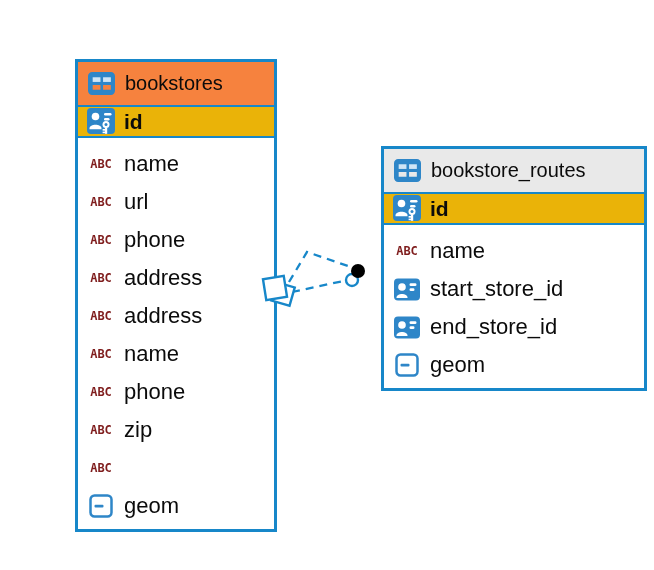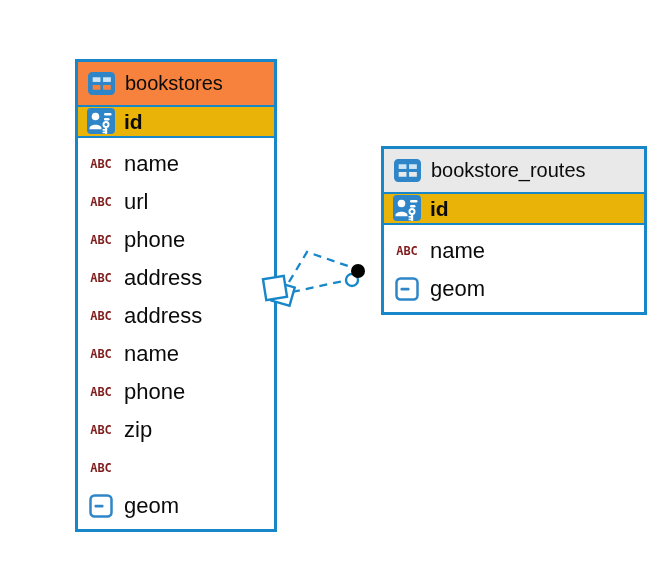--- a/index.html
+++ b/index.html
@@ -149,20 +149,44 @@
       <span class="pk-label">id</span>
     </div>
 
     <div class="tbl-body">
       <div class="col-row">
         <span class="icon-slot abc-glyph">ABC</span>
         <span class="col-label">name</span>
       </div>
       <div class="col-row">
         <span class="icon-slot">
+          <svg width="26" height="23" viewBox="0 0 26 22">
+            <rect x="0" y="0" width="26" height="22" rx="4" fill="#2E86C8"></rect>
+            <circle cx="8" cy="8.5" r="3.8" fill="#ffffff"></circle>
+            <path d="M2.5 19c0-4.8 11-4.8 11 0v0.5h-11z" fill="#ffffff"></path>
+            <rect x="15.5" y="4.8" width="7" height="2.8" rx="1.4" fill="#ffffff"></rect>
+            <rect x="15.5" y="9.8" width="5" height="2.8" rx="1.4" fill="#ffffff"></rect>
+          </svg>
+        </span>
+        <span class="col-label">start_store_id</span>
+      </div>
+      <div class="col-row">
+        <span class="icon-slot">
+          <svg width="26" height="23" viewBox="0 0 26 22">
+            <rect x="0" y="0" width="26" height="22" rx="4" fill="#2E86C8"></rect>
+            <circle cx="8" cy="8.5" r="3.8" fill="#ffffff"></circle>
+            <path d="M2.5 19c0-4.8 11-4.8 11 0v0.5h-11z" fill="#ffffff"></path>
+            <rect x="15.5" y="4.8" width="7" height="2.8" rx="1.4" fill="#ffffff"></rect>
+            <rect x="15.5" y="9.8" width="5" height="2.8" rx="1.4" fill="#ffffff"></rect>
+          </svg>
+        </span>
+        <span class="col-label">end_store_id</span>
+      </div>
+      <div class="col-row">
+        <span class="icon-slot">
           <svg width="24" height="24" viewBox="0 0 24 24">
             <rect x="1.5" y="1.5" width="21" height="21" rx="4" fill="#ffffff" stroke="#2E86C8" stroke-width="2.5"></rect>
             <rect x="5.5" y="10.8" width="9" height="2.6" rx="1" fill="#2E86C8"></rect>
           </svg>
         </span>
         <span class="col-label">geom</span>
       </div>
     </div>
   </div>
 

